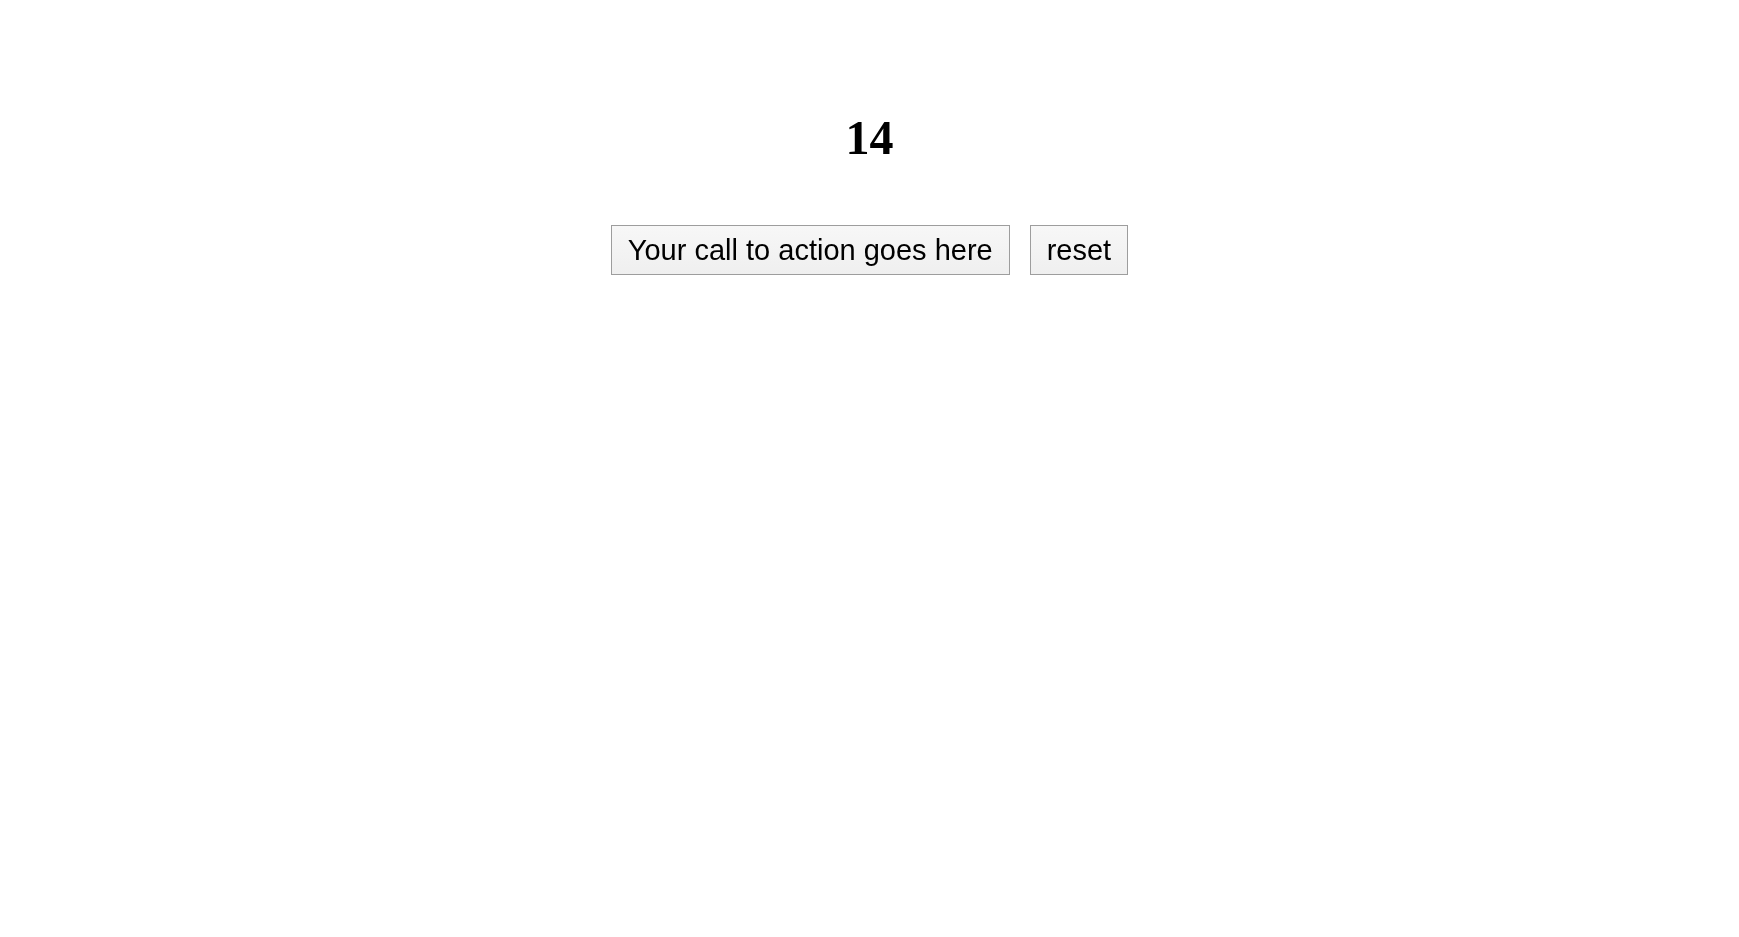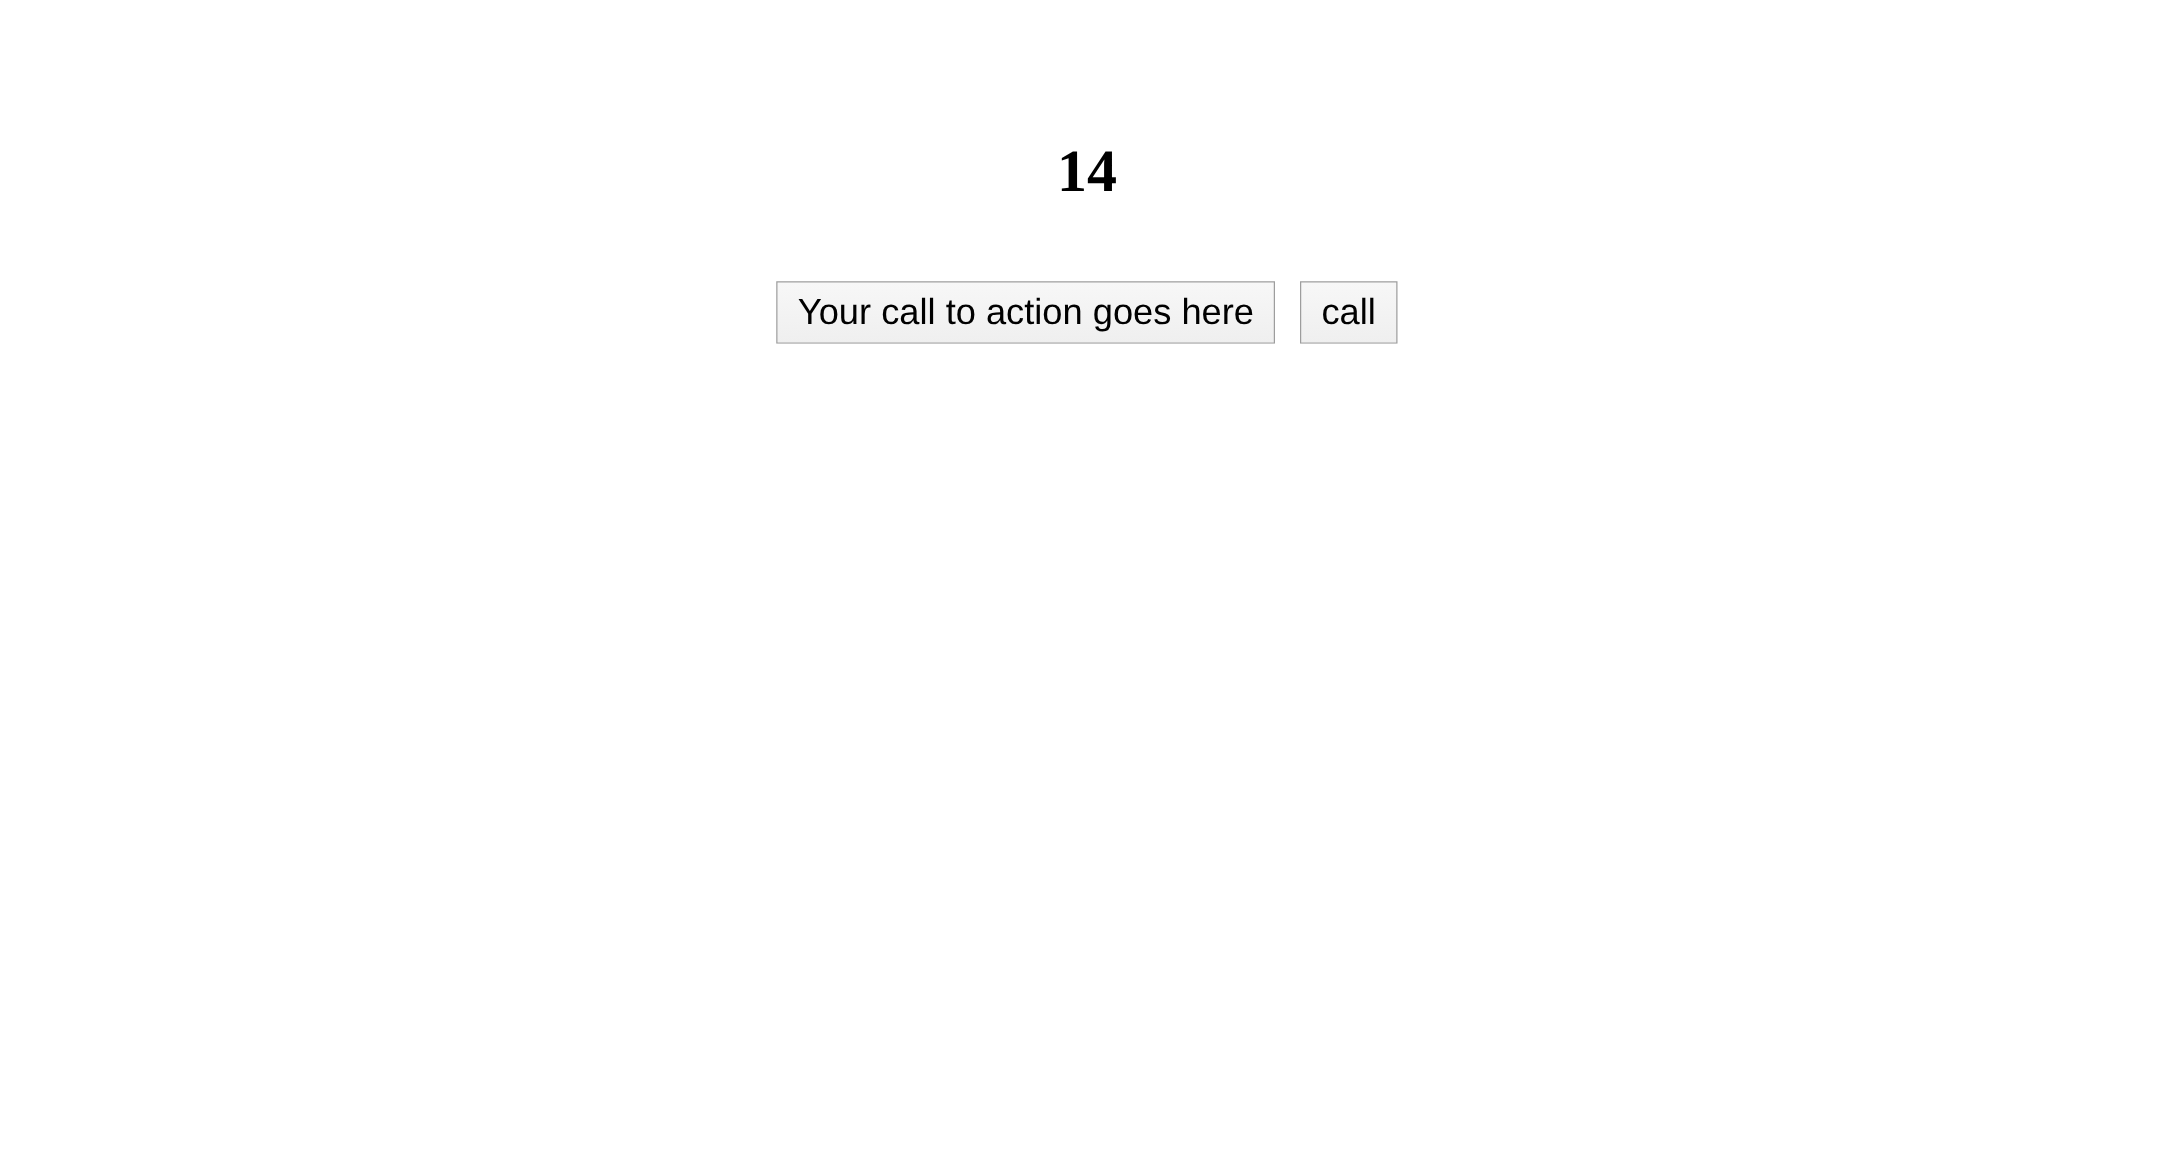--- a/index.html
+++ b/index.html
@@ -44,15 +44,15 @@
       line-height: 1.25;
     }
   </style>
 </head>
 <body>
 
 <div class="container">
   <div class="counter">14</div>
   <div class="button-row">
     <button>Your call to action goes here</button>
-    <button>call</button>
+    <button>reset</button>
   </div>
 </div>
 
 </body></html>

